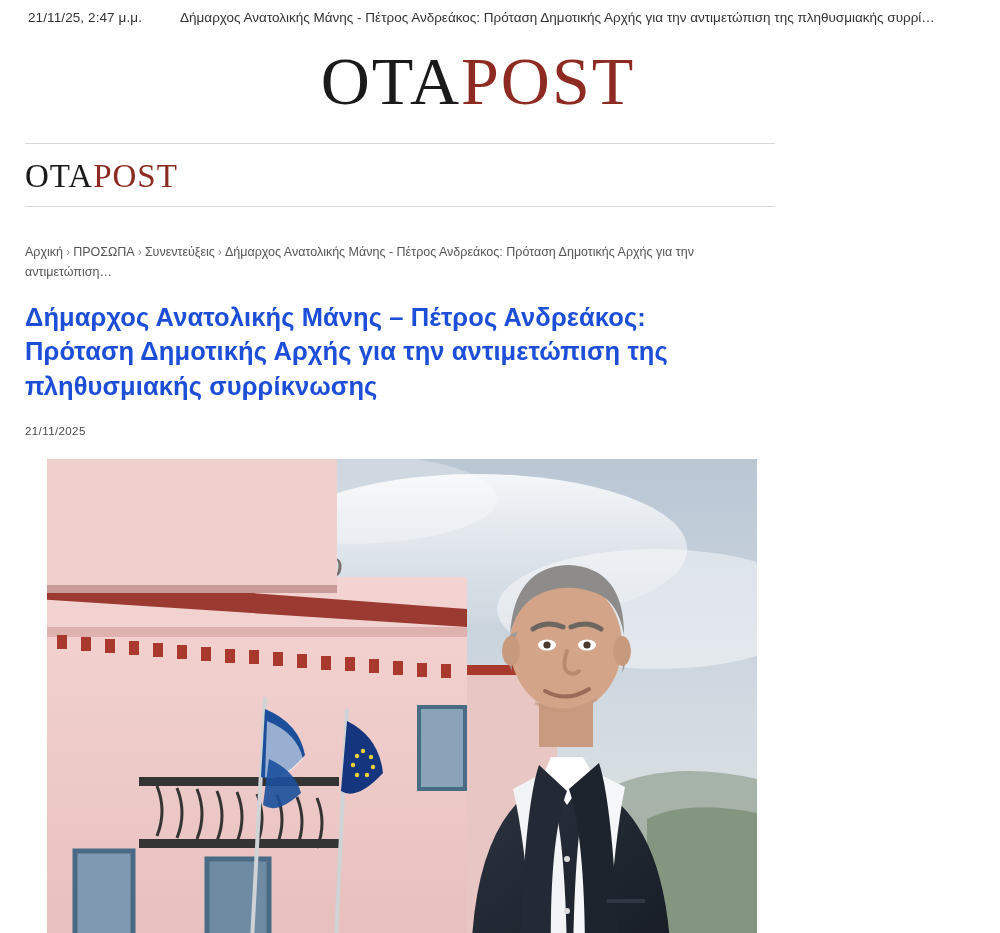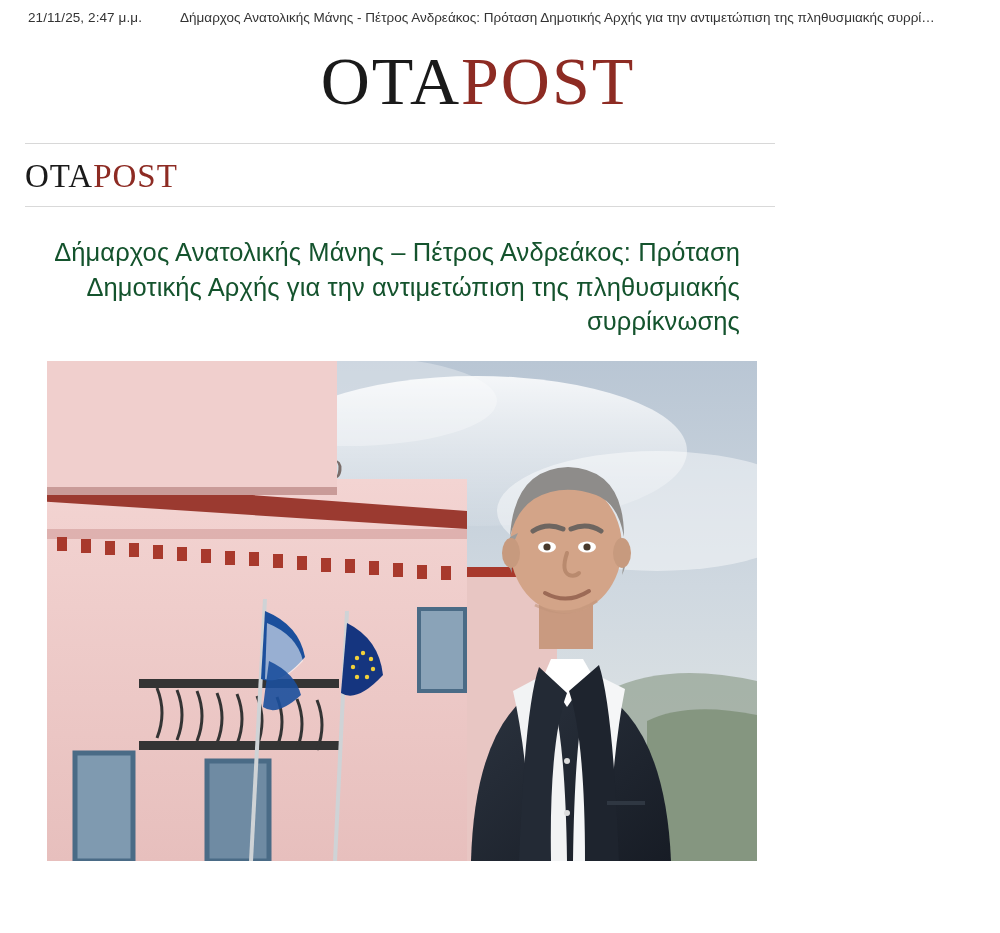--- a/index.html
+++ b/index.html
@@ -110,26 +110,25 @@
     padding: 0 3px;
   }
   .breadcrumb .crumb-current {
     color: #555555;
   }
 
   
   .article-title {
     font-size: 25.5px;
     line-height: 1.35;
-    font-weight: normal;
-    color: #14532d;
+    font-weight: bold;
+    color: #1d4ed8;
     margin: 18px 0 0 0;
     max-width: 715px;
     letter-spacing: 0.1px;
-    text-align: right;
   }
   .article-date {
     font-size: 11.5px;
     color: #4a4a4a;
     margin: 22px 0 0 0;
     letter-spacing: 0.4px;
   }
 
   
   .hero {
@@ -155,22 +154,26 @@
 </div>
 <div class="masthead-rule"></div>
 
 <div class="page">
 
   <div class="site-bar">
     <div class="logo-small"><span>OTA</span><span class="red">POST</span></div>
     <div class="site-bar-rule"></div>
   </div>
 
+  <div class="breadcrumb">
+    <a href="#">Αρχική</a><span class="sep">›</span><a href="#">ΠΡΟΣΩΠΑ</a><span class="sep">›</span><a href="#">Συνεντεύξεις</a><span class="sep">›</span><span class="crumb-current">Δήμαρχος Ανατολικής Μάνης - Πέτρος Ανδρεάκος: Πρόταση Δημοτικής Αρχής για την αντιμετώπιση…</span>
+  </div>
 
   <h1 class="article-title">Δήμαρχος Ανατολικής Μάνης – Πέτρος Ανδρεάκος: Πρόταση Δημοτικής Αρχής για την αντιμετώπιση της πληθυσμιακής συρρίκνωσης</h1>
+  <div class="article-date">21/11/2025</div>
 
   <div class="hero">
     <svg width="710" height="500" viewBox="0 0 710 500" xmlns="http://www.w3.org/2000/svg">
       <defs>
         <linearGradient id="sky" x1="0" y1="0" x2="0" y2="1">
           <stop offset="0%" stop-color="#b9c6d4"></stop>
           <stop offset="45%" stop-color="#cfd8e0"></stop>
           <stop offset="100%" stop-color="#e6e9e6"></stop>
         </linearGradient>
         <linearGradient id="wall" x1="0" y1="0" x2="0" y2="1">

